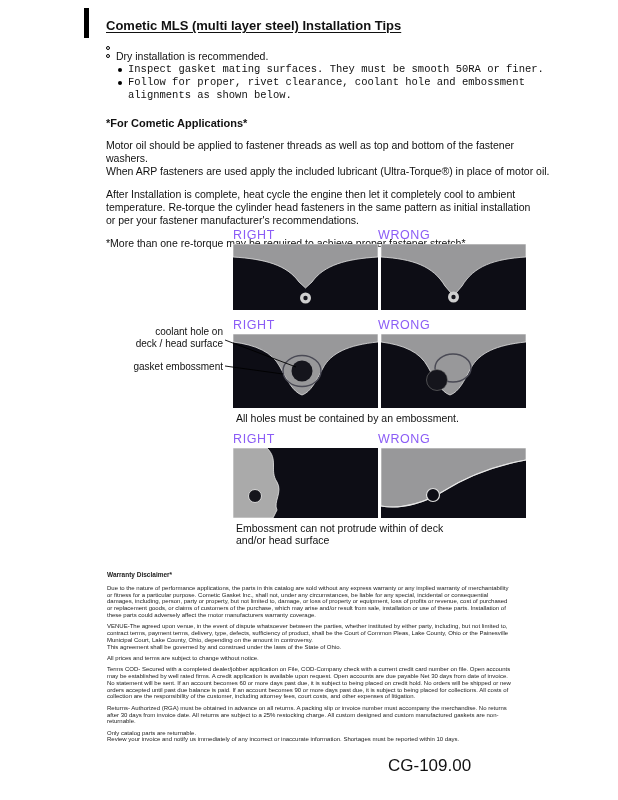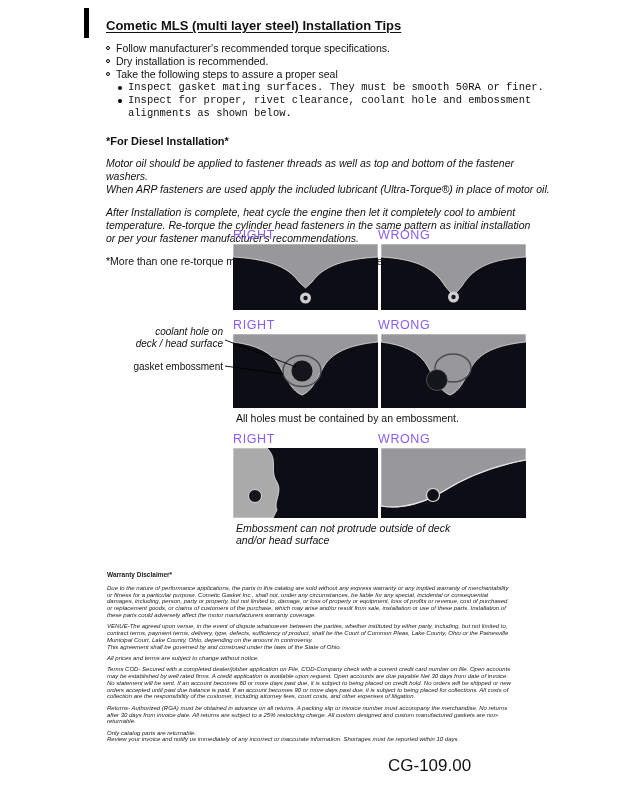--- a/index.html
+++ b/index.html
@@ -21,21 +21,21 @@
     text-decoration:underline; text-underline-offset:2px;
     margin-bottom:9px;
   }
   .tips { list-style:none; font-size:10.5px; line-height:13px; }
   .tips li { display:flex; align-items:flex-start; }
   .b-open { flex:none; width:4px; height:4px; border:1px solid #000; border-radius:50%; margin:4px 6px 0 0; }
   .b-fill { flex:none; width:4px; height:4px; background:#000; border-radius:50%; margin:4.5px 6px 0 0; }
   .sub-tips { list-style:none; margin-left:12px;font-family:Liberation Mono, monospace; }
   .diesel-heading { font-size:11px; font-weight:bold; margin-top:15px; }
   .para { font-size:10.5px; line-height:13px; margin-top:10px; }
-  .pre { white-space:pre-line;font-style:italic; }
+  .pre { white-space:pre-line; }
 
   .figures { position:absolute; left:233px; top:228px; width:293px; }
   .fig-row { margin-bottom:8px; }
   .fig-labels { display:flex; }
   .fig-label { width:145px; font-size:12.5px; letter-spacing:0.6px; color:#8b5cf6; padding-bottom:2px; }
   .fig-panels { display:flex; gap:3px; position:relative; }
   .fig-panels svg { display:block; }
   .fig-caption { font-size:10.5px; line-height:12px; margin-top:4px; padding-left:3px; }
 
   .annot { position:absolute; width:118px; left:-128px; text-align:right; font-size:10px; line-height:11.5px; color:#111; }
@@ -55,43 +55,38 @@
 <div class="page">
 
   <div class="scan-mark"></div>
 
   <div class="content-text">
     <h1 class="page-title">Cometic MLS (multi layer steel) Installation Tips</h1>
 
     <ul class="tips">
       <li>
         <span class="b-open"></span>
-        <span>Follow manufacturer's recommended torque specifications.</span>
       </li>
       <li>
         <span class="b-open"></span>
         <span>Dry installation is recommended.</span>
-      </li>
-      <li>
-        <span class="b-open"></span>
-        <span>Take the following steps to assure a proper seal</span>
       </li>
     </ul>
     <ul class="tips sub-tips">
       <li>
         <span class="b-fill"></span>
         <span>Inspect gasket mating surfaces.  They must be smooth 50RA or finer.</span>
       </li>
       <li>
         <span class="b-fill"></span>
-        <span>Inspect for proper, rivet clearance, coolant hole and embossment alignments as shown below.</span>
+        <span>Follow for proper, rivet clearance, coolant hole and embossment alignments as shown below.</span>
       </li>
     </ul>
 
-    <h2 class="diesel-heading">*For Diesel Installation*</h2>
+    <h2 class="diesel-heading">*For Cometic Applications*</h2>
     <p class="para pre">Motor oil should be applied to fastener threads as well as top and bottom of the fastener washers.
 When ARP fasteners are used apply the included lubricant (Ultra-Torque®) in place of motor oil.</p>
     <p class="para pre">After Installation is complete, heat cycle the engine then let it completely cool to ambient
 temperature. Re-torque the cylinder head fasteners in the same pattern as initial installation
 or per your fastener manufacturer's recommendations.</p>
     <p class="para">*More than one re-torque may be required to achieve proper fastener stretch*</p>
   </div>
 
   <div class="figures">
 
@@ -156,21 +151,21 @@
           <path d="M0 0 H34 C46 12 36 22 44 34 C50 44 40 54 44 62 L40 70 H0 Z" fill="#aaaaaa" stroke="#e8e8e8" stroke-width="0.8"></path>
           <circle cx="22" cy="48" r="6.5" fill="#15151c" stroke="#d8d8d8" stroke-width="1"></circle>
         </svg>
         <svg width="145" height="70" viewBox="0 0 145 70">
           <rect width="145" height="70" fill="#0d0d15"></rect>
           <path d="M0 0 H145 V12 C111 18 83 30 61 44 C47 53 22 62 0 58 Z" fill="#98989a" stroke="#e5e5e5" stroke-width="0.8"></path>
           <path d="M0 58 C22 62 47 53 61 44 C83 30 111 18 145 12" fill="none" stroke="#e8e8e8" stroke-width="1.2"></path>
           <circle cx="52" cy="47" r="6.5" fill="#0d0d15" stroke="#e0e0e0" stroke-width="1.2"></circle>
         </svg>
       </div>
-      <div class="fig-caption pre">Embossment can not protrude outside of deck
+      <div class="fig-caption pre">Embossment can not protrude within of deck
 and/or head surface</div>
     </div>
 
   </div>
 
   <div class="warranty">
     <div class="warranty-heading">Warranty Disclaimer*</div>
     <p class="pre">Due to the nature of performance applications, the parts in this catalog are sold without any express warranty or any implied warranty of merchantability or fitness for a particular purpose.  Cometic Gasket Inc., shall not, under any circumstances, be liable for any special, incidental or consequential damages, including, person, party or property, but not limited to, damage, or loss of property or equipment, loss of profits or revenue, cost of purchased or replacement goods, or claims of customers of the purchase, which may arise and/or result from sale, installation or use of these parts.  Installation of these parts could adversely affect the motor manufacturers warranty coverage.</p>
     <p class="pre">VENUE-The agreed upon venue, in the event of dispute whatsoever between the parties, whether instituted by either party, including, but not limited to, contract terms, payment terms, delivery, type, defects, sufficiency of product, shall be the Court of Common Pleas, Lake County, Ohio or the Painesville Municipal Court, Lake County, Ohio, depending on the amount in controversy.
 This agreement shall be governed by and construed under the laws of the State of Ohio.</p>

